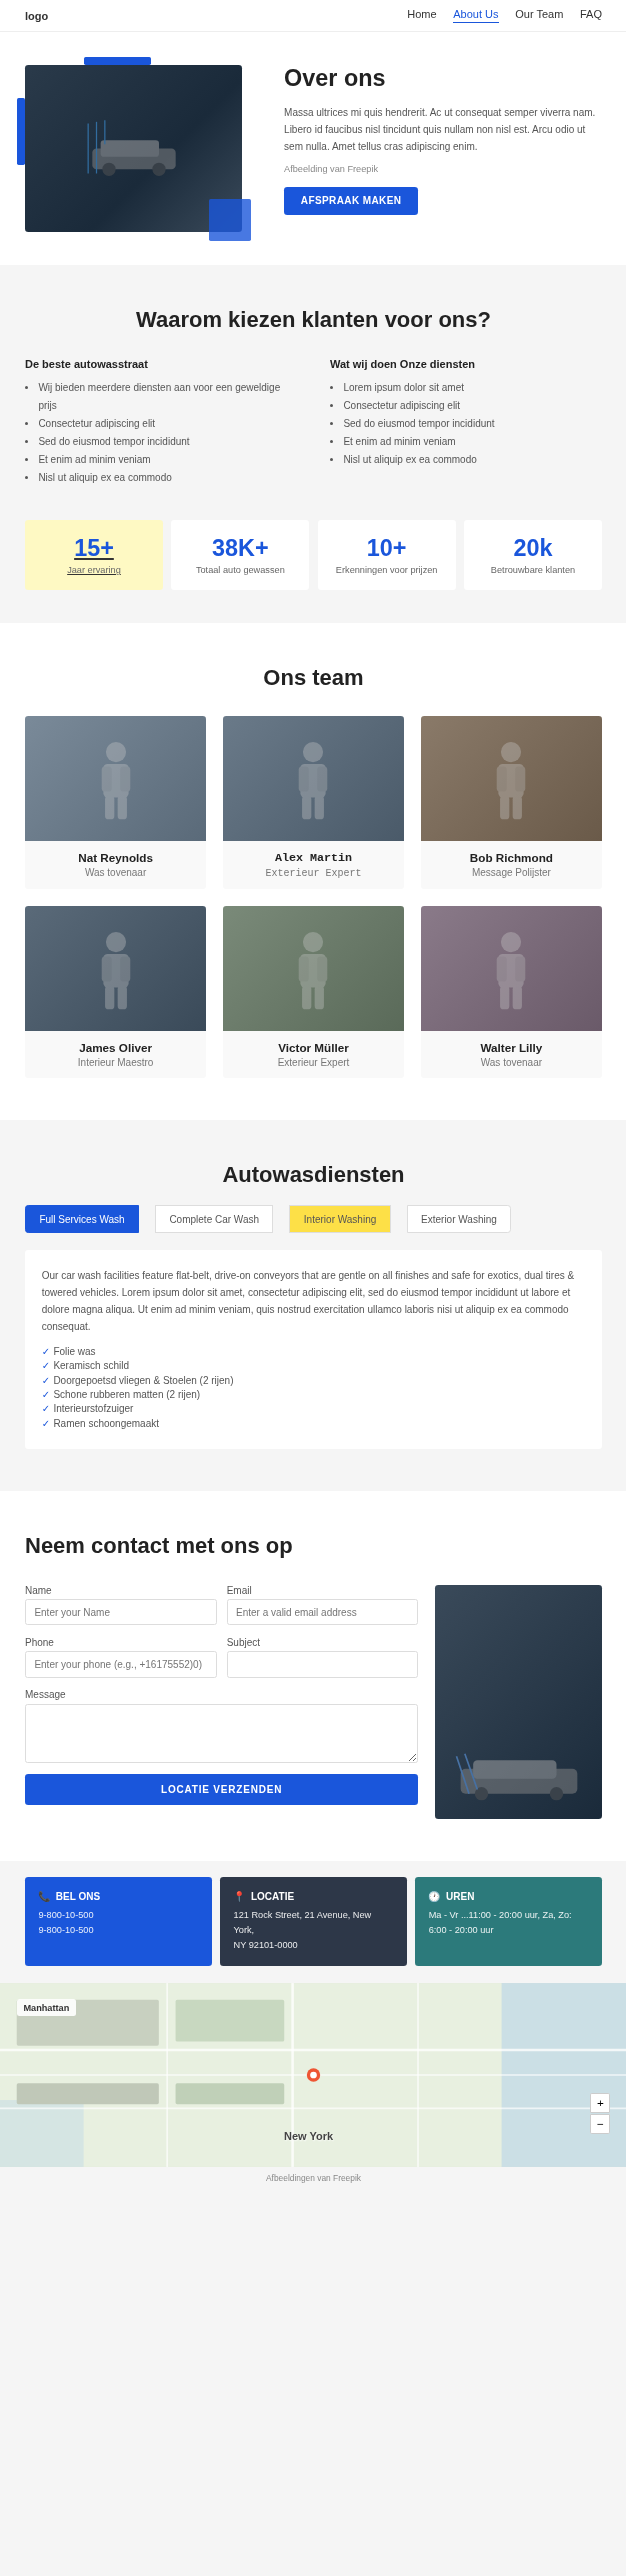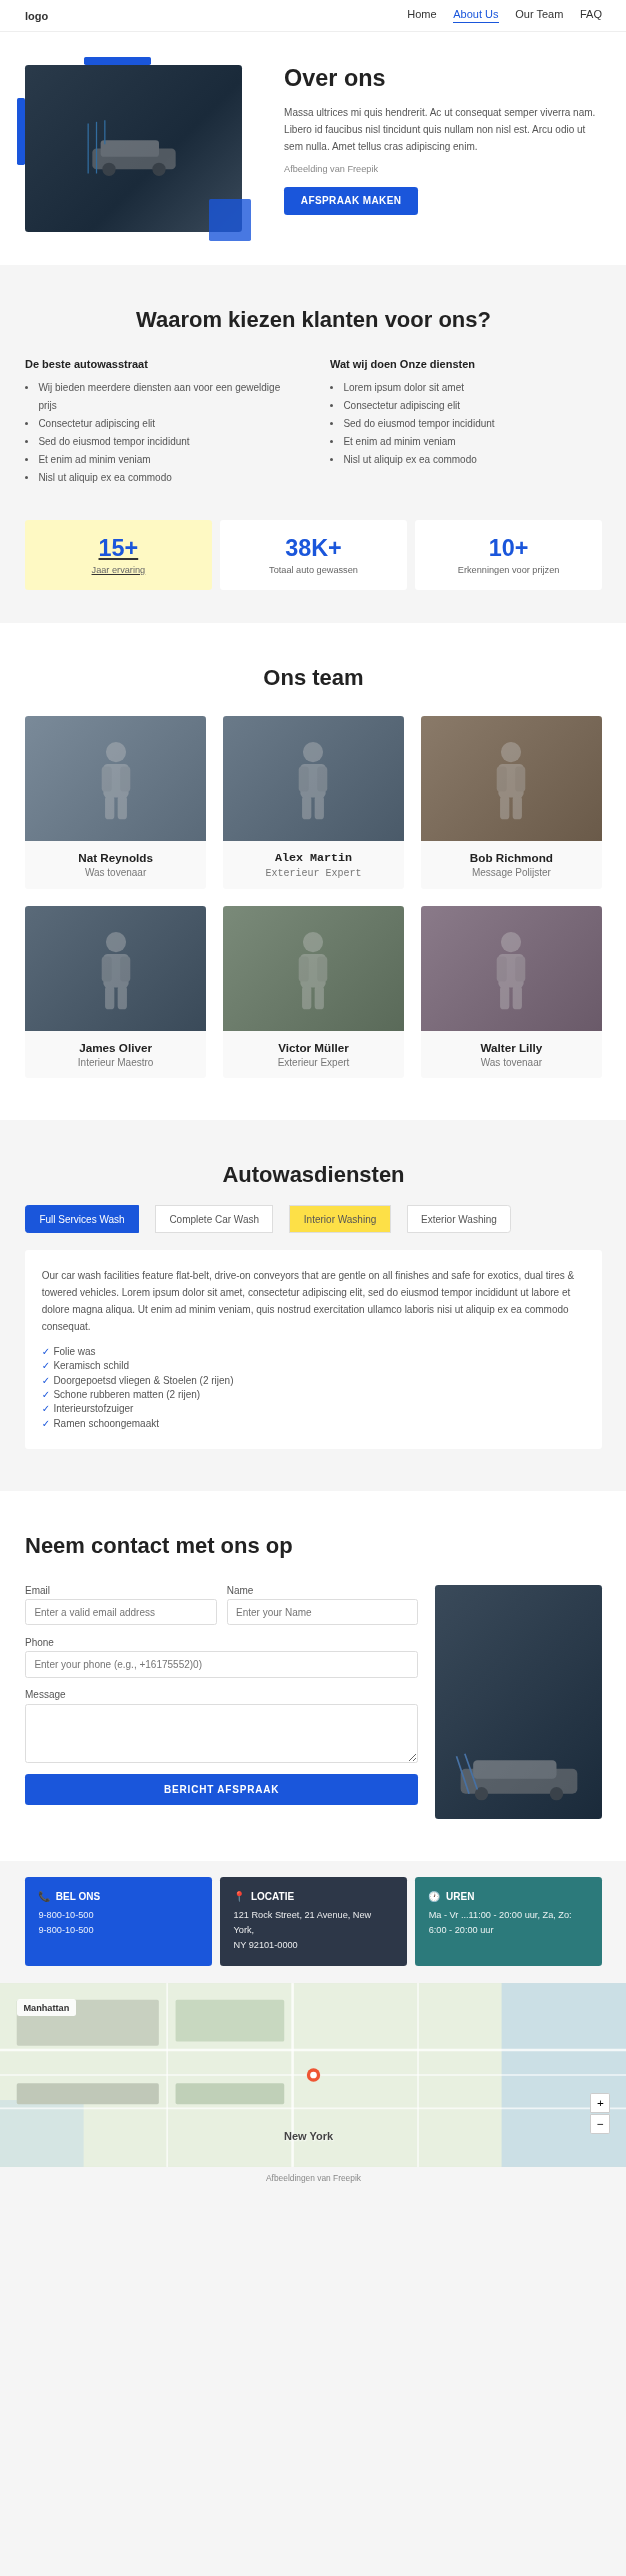--- a/index.html
+++ b/index.html
@@ -92,20 +92,24 @@
         <div style="font-size:9.2px;color:#666;margin-top:3.3px;">Jaar ervaring</div>
       </div>
       <div style="background: rgb(255, 255, 255); flex: 1 1 0%; padding: 15px; text-align: center; border-radius: 3.3px;">
         <div style="font-size:23.4px;font-weight:bold;color:#1a56db;">38K+</div>
         <div style="font-size:9.2px;color:#666;margin-top:3.3px;">Totaal auto gewassen</div>
       </div>
       <div style="background: rgb(255, 255, 255); flex: 1 1 0%; padding: 15px; text-align: center; border-radius: 3.3px;">
         <div style="font-size:23.4px;font-weight:bold;color:#1a56db;">10+</div>
         <div style="font-size:9.2px;color:#666;margin-top:3.3px;">Erkenningen voor prijzen</div>
       </div>
+      <div style="background: rgb(255, 255, 255); flex: 1 1 0%; padding: 15px; text-align: center; border-radius: 3.3px;">
+        <div style="font-size:23.4px;font-weight:bold;color:#1a56db;">20k</div>
+        <div style="font-size:9.2px;color:#666;margin-top:3.3px;">Betrouwbare klanten</div>
+      </div>
     </div>
 </section>
 
 <section style="background:#fff;padding:42px 25px;">
   <h2 style="text-align:center;font-size:22px;font-weight:bold;margin-bottom:25px;color:#222;">Ons team</h2>
   <div id="team-grid" style="display:grid;grid-template-columns:repeat(3,1fr);gap:16.7px;">
       <div style="background: rgb(249, 249, 249); border-radius: 3.3px; overflow: hidden;">
         <div class="photo-1" style="width: 100%; height: 125px; display: flex; align-items: center; justify-content: center;">
           <svg width="42" height="84" viewBox="0 0 50 100" style="opacity:0.35;">
     <circle cx="25" cy="18" r="12" fill="#ccc"></circle>
@@ -224,39 +228,43 @@
       </ul>
   </div>
 </section>
 
 <section style="background:#fff;padding:42px 25px;">
   <h2 style="font-size:22px;font-weight:bold;margin-bottom:26px;color:#222;">Neem contact met ons op</h2>
   <div style="display:flex;gap:16.7px;">
     <div style="flex:1;">
       <div style="display:flex;gap:10px;margin-bottom:11.7px;">
         <div style="flex:1;display:flex;flex-direction:column;">
+          <label style="font-size:10px;color:#555;margin-bottom:3.3px;">Name</label>
+          <input style="border: 0.8px solid rgb(221, 221, 221); border-radius: 2.5px; padding: 6.7px 8.4px; font-size: 10px; outline: none;" placeholder="Enter your Name">
+        </div>
+        <div style="flex:1;display:flex;flex-direction:column;">
           <label style="font-size:10px;color:#555;margin-bottom:3.3px;">Email</label>
           <input style="border: 0.8px solid rgb(221, 221, 221); border-radius: 2.5px; padding: 6.7px 8.4px; font-size: 10px; outline: none;" placeholder="Enter a valid email address">
-        </div>
-        <div style="flex:1;display:flex;flex-direction:column;">
-          <label style="font-size:10px;color:#555;margin-bottom:3.3px;">Name</label>
-          <input style="border: 0.8px solid rgb(221, 221, 221); border-radius: 2.5px; padding: 6.7px 8.4px; font-size: 10px; outline: none;" placeholder="Enter your Name">
         </div>
       </div>
       <div style="display:flex;gap:10px;margin-bottom:11.7px;">
         <div style="flex:1;display:flex;flex-direction:column;">
           <label style="font-size:10px;color:#555;margin-bottom:3.3px;">Phone</label>
           <input style="border: 0.8px solid rgb(221, 221, 221); border-radius: 2.5px; padding: 6.7px 8.4px; font-size: 10px; outline: none;" placeholder="Enter your phone (e.g., +16175552)0)">
         </div>
+        <div style="flex:1;display:flex;flex-direction:column;">
+          <label style="font-size:10px;color:#555;margin-bottom:3.3px;">Subject</label>
+          <input style="border: 0.8px solid rgb(221, 221, 221); border-radius: 2.5px; padding: 6.7px 8.4px; font-size: 10px; outline: none;">
+        </div>
       </div>
       <div style="display:flex;flex-direction:column;margin-bottom:8.4px;">
         <label style="font-size:10px;color:#555;margin-bottom:3.3px;">Message</label>
         <textarea style="border: 0.8px solid rgb(221, 221, 221); border-radius: 2.5px; padding: 6.7px 8.4px; font-size: 10px; height: 59px; resize: vertical; outline: none;"></textarea>
       </div>
-      <button style="background:#1a56db;color:#fff;padding:10px 25px;border:none;border-radius:3.3px;cursor:pointer;font-size:10px;font-weight:bold;letter-spacing:0.8px;width:100%;margin-top:3.3px;">BERICHT AFSPRAAK</button>
+      <button style="background:#1a56db;color:#fff;padding:10px 25px;border:none;border-radius:3.3px;cursor:pointer;font-size:10px;font-weight:bold;letter-spacing:0.8px;width:100%;margin-top:3.3px;">LOCATIE VERZENDEN</button>
     </div>
     <div style="width:167px;height:234px;background:linear-gradient(135deg,#3a4a5a 0%,#2a3a4a 50%,#1a2a3a 100%);border-radius:3.3px;flex-shrink:0;overflow:hidden;display:flex;align-items:flex-end;justify-content:center;">
       <svg width="134" height="50" viewBox="0 0 160 60" style="opacity:0.5;margin-bottom:16.7px;">
         <rect x="10" y="20" width="140" height="30" rx="6" fill="#888"></rect>
         <rect x="25" y="10" width="100" height="22" rx="5" fill="#aaa"></rect>
         <circle cx="35" cy="50" r="8" fill="#555"></circle>
         <circle cx="125" cy="50" r="8" fill="#555"></circle>
         <line x1="5" y1="5" x2="20" y2="50" stroke="#6af" stroke-width="2"></line>
         <line x1="15" y1="2" x2="30" y2="45" stroke="#6af" stroke-width="2"></line>
       </svg>

